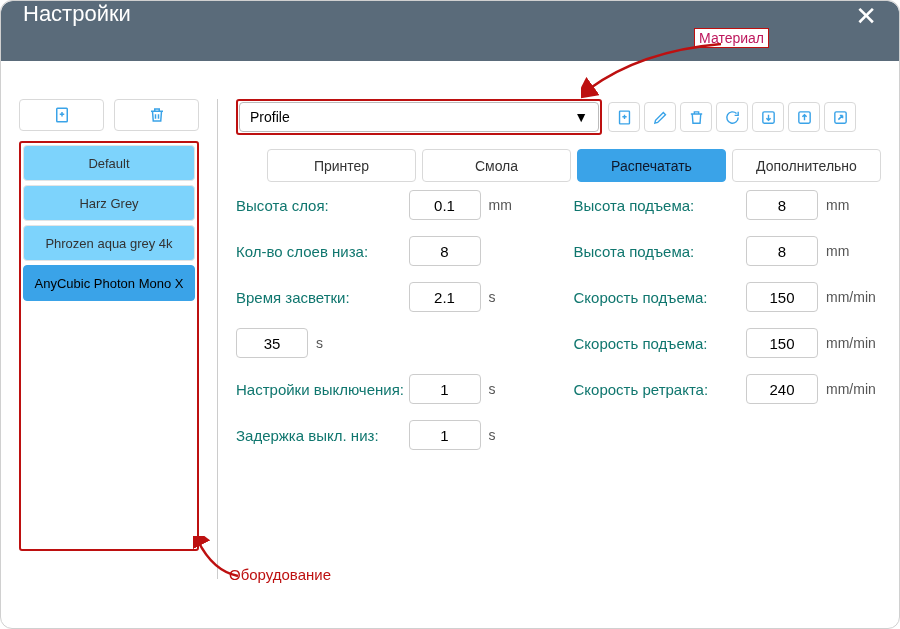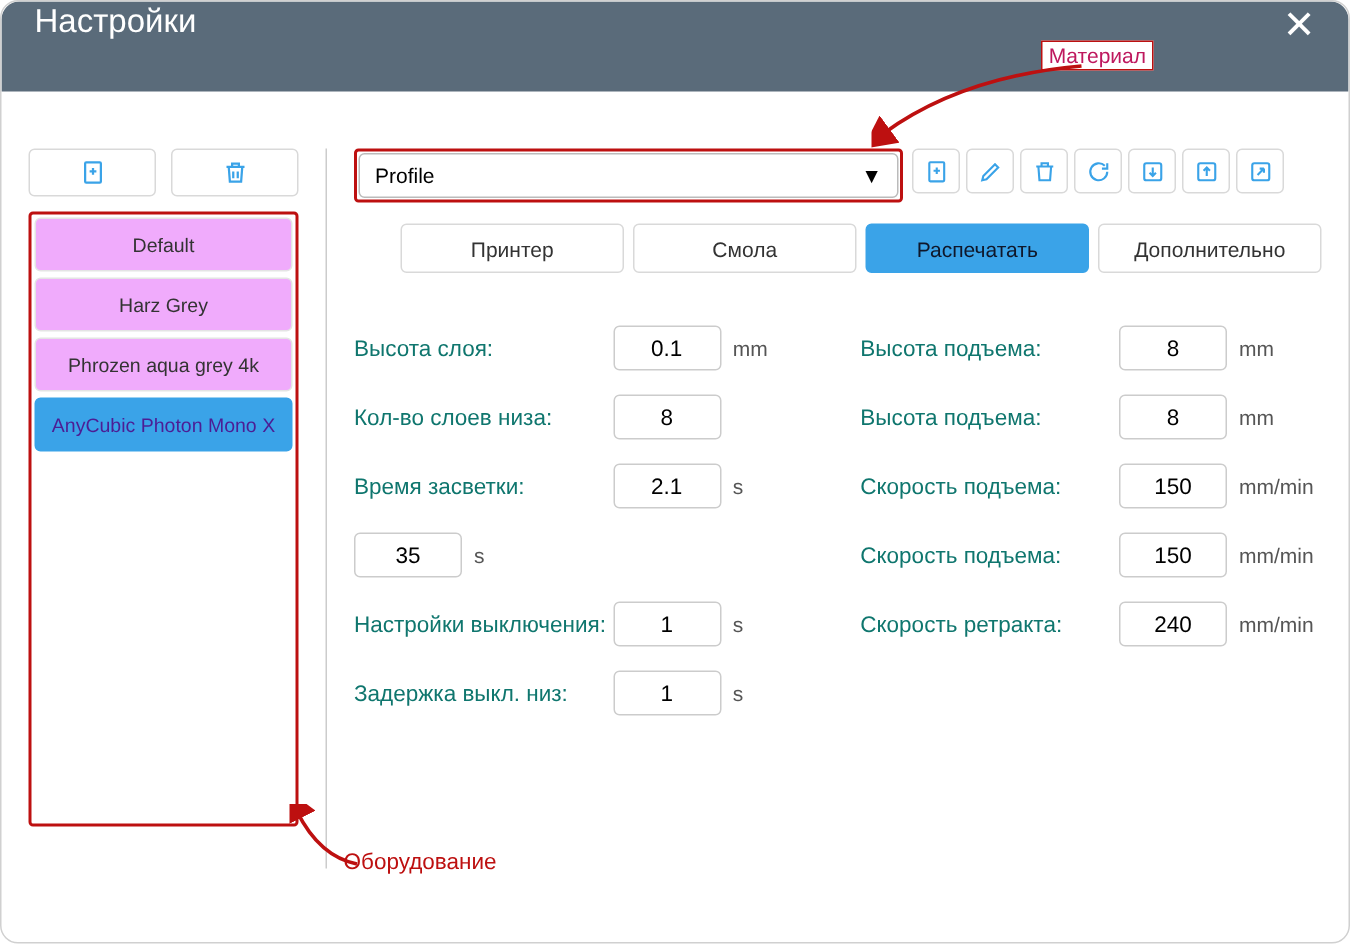--- a/index.html
+++ b/index.html
@@ -6,31 +6,31 @@
   body { background: #fff; width: 900px; height: 629px; position: relative; overflow: hidden; border-radius: 12px; border: 1px solid #d0d0d0; }
   .header { background: #5a6b7a; color: #fff; height: 60px; display: flex; align-items: flex-start; padding: 0 22px; border-radius: 12px 12px 0 0; justify-content: space-between; }
   .header h1 { font-size: 22px; font-weight: 400; }
   .close-btn { color: #fff; font-size: 26px; cursor: pointer; }
   .content { display: flex; padding: 38px 18px 10px 18px; gap: 18px; height: calc(100% - 60px); }
   .sidebar { width: 180px; position: relative; }
   .sidebar-actions { display: flex; gap: 10px; margin-bottom: 10px; }
   .icon-btn { flex: 1; height: 32px; border: 1px solid #d9d9d9; border-radius: 4px; background: #fff; display: flex; align-items: center; justify-content: center; cursor: pointer; }
   .icon-btn svg { width: 18px; height: 18px; }
   .equip-list { border: 2.5px solid #bd1010; border-radius: 3px; height: 410px; padding: 2px; }
-  .equip-item { height: 36px; display: flex; align-items: center; justify-content: center; font-size: 13px; color: #333; border: 1px solid #e4e4e4; border-radius: 4px; margin-bottom: 4px; background: #f0abfc; cursor: pointer; }
-  .equip-item.selected { background: #3aa3e8; color: #4c1d95; border-color: #3aa3e8; }
+  .equip-item { height: 36px; display: flex; align-items: center; justify-content: center; font-size: 13px; color: #333; border: 1px solid #e4e4e4; border-radius: 4px; margin-bottom: 4px; background: #7dd3fc; cursor: pointer; }
+  .equip-item.selected { background: #3aa3e8; color: #000000; border-color: #3aa3e8; }
   .divider { width: 1px; background: #ccc; height: 480px; }
   .main { flex: 1; position: relative; }
-  .profile-row { display: flex; gap: 6px; margin-bottom: 14px; }
+  .profile-row { display: flex; align-items: center; gap: 6px; margin-bottom: 14px; }
   .profile-select-wrap { border: 2.5px solid #bd1010; border-radius: 3px; padding: 1px; }
   .profile-select { width: 360px; height: 30px; border: 1px solid #bbb; border-radius: 4px; background: #fff; display: flex; align-items: center; justify-content: space-between; padding: 0 10px; font-size: 14px; cursor: pointer; }
   .profile-actions { display: flex; gap: 4px; }
   .profile-icon-btn { width: 32px; height: 30px; border: 1px solid #d9d9d9; border-radius: 4px; background: #fff; display: flex; align-items: center; justify-content: center; cursor: pointer; }
   .profile-icon-btn svg { width: 17px; height: 17px; }
-  .tabs { display: flex; gap: 6px; margin-bottom: 35px; padding-left: 31px; }
+  .tabs { display: flex; gap: 6px; margin-bottom: 8px; padding-left: 31px; }
   .tab { flex: 1; height: 33px; border: 1px solid #d9d9d9; border-radius: 4px; background: #fff; display: flex; align-items: center; justify-content: center; font-size: 14px; color: #333; cursor: pointer; }
   .tab.active { background: #3aa3e8; color: #0f172a; border-color: #3aa3e8; }
   .settings-grid { display: flex; gap: 30px; }
   .settings-col { flex: 1; }
   .setting-row { display: flex; align-items: center; margin-bottom: 16px; }
   .setting-label { flex: 1; font-size: 15px; color: #0f766e; white-space: nowrap; }
   .setting-input { width: 72px; height: 30px; border: 1px solid #ccc; border-radius: 4px; text-align: center; font-size: 15px; margin-right: 8px; }
   .setting-unit { width: 55px; font-size: 14px; color: #555; text-align: left; }
   
   .anno { position: absolute; font-size: 15px; color: #bd1010; font-weight: 400; pointer-events: none; }

